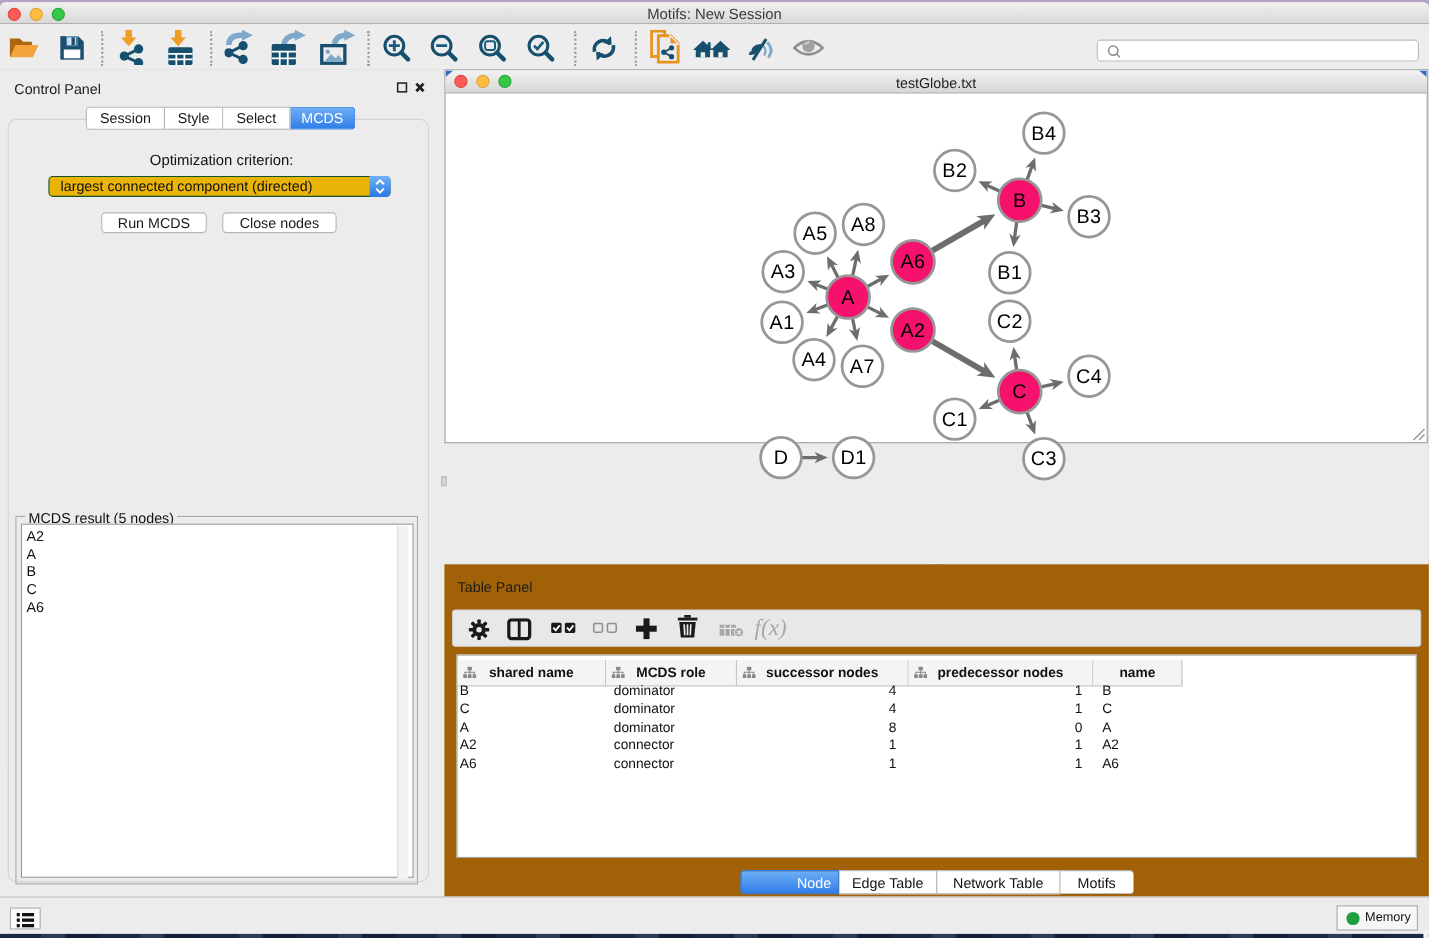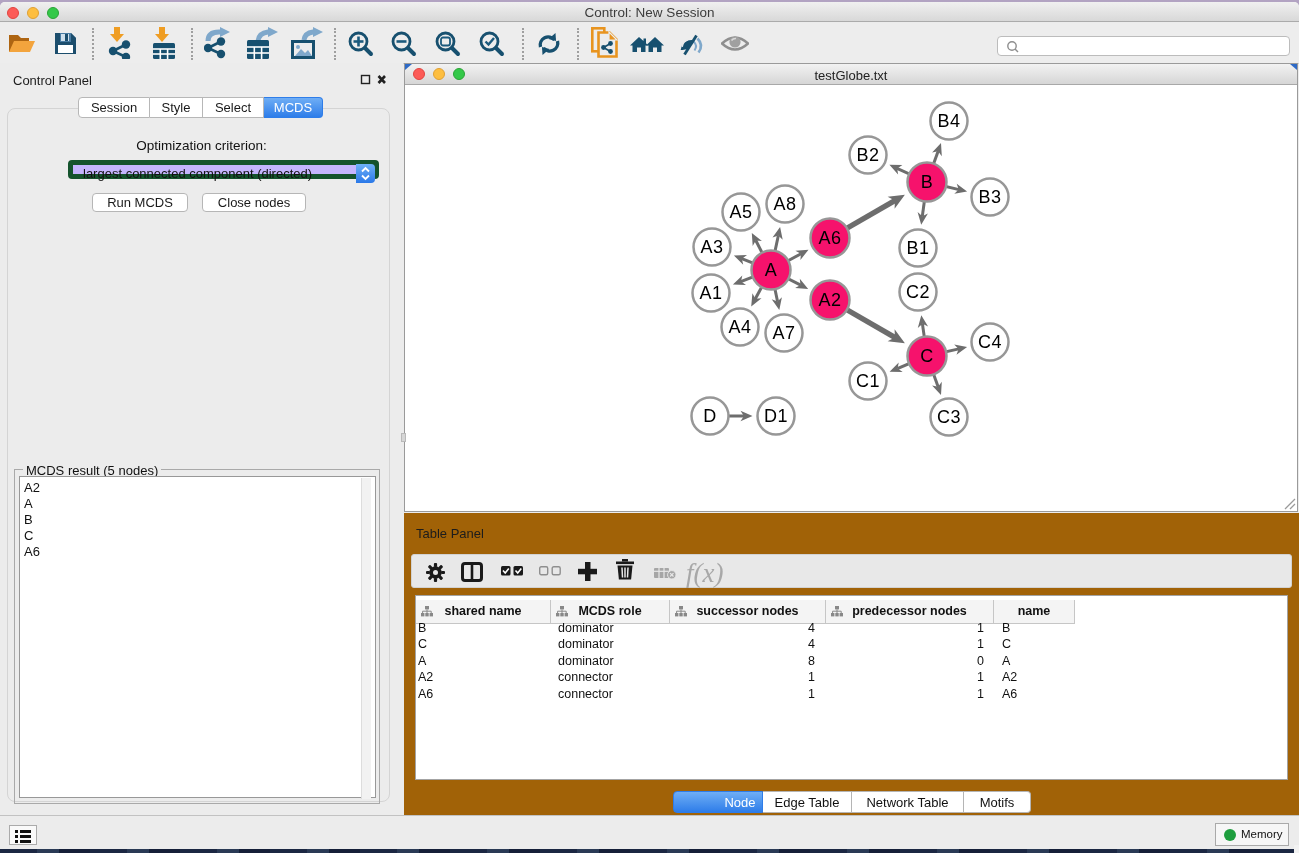--- a/index.html
+++ b/index.html
@@ -28,21 +28,21 @@
 .tab.sel { background:linear-gradient(#6faef5,#2e7de9); color:#fff; border-color:#2e7de9; }
 .btn { position:absolute; height:19px; background:#fff; border:1px solid #b6b6b6; border-radius:4px;
   font-size:13px; color:#1a1a1a; text-align:center; line-height:17px; }
 
 #grp { position:absolute; left:14px; top:406px; width:366px; height:335px; border:1px solid #a9a9a9; }
 #grp-title { position:absolute; left:8px; top:-7px; background:#ececec; padding:0 3px; font-size:13px; color:#111; }
 #grp-list { position:absolute; left:4px; top:6px; width:357px; height:322px; background:#fff; border:1px solid #989898; }
 #grp-list .sb { position:absolute; right:4px; top:1px; width:10px; height:321px; background:#f2f2f2; border-left:1px solid #ddd; }
 #grp-list div.it { font-size:13px; color:#111; padding-left:4px; height:16px; line-height:16px; }
 
-#gw { position:absolute; left:404px; top:61px; width:894px; height:449px; background:#fff; border:1px solid #9a9a9a; }
+#gw { position:absolute; left:404px; top:61px; width:894px; height:340px; background:#fff; border:1px solid #9a9a9a; }
 #gw-title { position:absolute; left:0; top:0; width:892px; height:21px; background:linear-gradient(#f2f2f2,#d6d6d6); border-bottom:1px solid #a8a8a8; }
 #gw-title .t { position:absolute; top:4px; width:100%; text-align:center; font-size:13px; color:#222; }
 
 #tp { position:absolute; left:404px; top:511px; width:895px; height:305px; background:#a16207; }
 #tp-toolbar { position:absolute; left:7px; top:41px; width:881px; height:34px; background:#e8e8e8; border:1px solid #d2d2d2; border-radius:3px; }
 #tbl { position:absolute; left:11px; top:82px; width:873px; height:185px; background:#fff; border:1px solid #a3a3a3; }
 .hcell { position:absolute; top:4px; height:24px; background:#f4f4f4; border-right:1px solid #c6c6c6; border-bottom:1px solid #c6c6c6; font-size:12.5px; color:#111; text-align:center; line-height:23px;font-weight:bold; }
 .hicon { position:absolute; left:5px; top:6px; }
 .trow { position:absolute; left:0; width:100%; height:16.4px; font-size:12.5px; color:#111; }
 .trow span { position:absolute; top:1px; }
@@ -53,21 +53,21 @@
 #wall { position:absolute; left:0; top:849px; width:1299px; height:4px;
   background:repeating-linear-gradient(90deg,#1b2742 0 37px,#2a3a55 37px 59px,#151f38 59px 90px); }
 </style>
 </head>
 <body>
 <div id="win">
   <div id="titlebar">
     <div class="tl" style="left:7px;background:#fc5b57;border:1px solid #e2443f;"></div>
     <div class="tl" style="left:27px;background:#fdbe40;border:1px solid #e0a033;"></div>
     <div class="tl" style="left:47px;background:#34c849;border:1px solid #2aa436;"></div>
-    <div class="t">Control: New Session</div>
+    <div class="t">Motifs: New Session</div>
   </div>
   <div id="toolbar">
 
 <svg style="position:absolute;left:8px;top:8px" width="28" height="27">
  <path d="M1 21 V4 h9 l3 3 h8 v4" fill="#ae6512"></path>
  <path d="M1 21 L6 10 h21 l-5 11 z" fill="#f3a43d"></path>
 </svg>
 <svg style="position:absolute;left:53px;top:8px" width="25" height="25">
  <path d="M2 2 h16 l5 5 v16 h-21 z" fill="#487ba2"></path>
  <path d="M2 2 h5 v9 h11 V2 l5 5 v16 h-21 z" fill="#1c4e6d"></path>
@@ -217,21 +217,21 @@
         <path d="M18.5 2 L25 9 M25 2 L18.5 9" stroke="#222" stroke-width="2.6"></path>
       </svg>
     <div id="cp-inner"></div>
     <div class="tabrow" style="left:78px;top:34px;">
       <div class="tab first" style="width:72px">Session</div>
       <div class="tab" style="width:53px">Style</div>
       <div class="tab" style="width:61px">Select</div>
       <div class="tab sel last" style="width:59px">MCDS</div>
     </div>
     <div style="position:absolute;left:0;top:75px;width:403px;text-align:center;font-size:13.5px;color:#111;">Optimization criterion:</div>
-    <div id="combo" style="position:absolute;left:44px;top:97px;width:311px;height:19px;background:#c4b5fd;border:5px solid #14532d;border-radius:4px;margin-left:24px;">
+    <div id="combo" style="position:absolute;left:44px;top:97px;width:311px;height:19px;background:#eab308;border:1px solid #14532d;border-radius:4px;">
       <div style="position:absolute;left:10px;top:1px;font-size:13px;color:#111;">largest connected component (directed)</div>
       <div style="position:absolute;right:-1px;top:-1px;width:19px;height:19px;border-radius:0 4px 4px 0;background:linear-gradient(#6fb1f7,#2a78e8);">
         <svg width="19" height="19">
             <path d="M6 7.5 L9.5 4 L13 7.5" fill="none" stroke="#fff" stroke-width="1.8"></path>
             <path d="M6 11.5 L9.5 15 L13 11.5" fill="none" stroke="#fff" stroke-width="1.8"></path>
           </svg>
       </div>
     </div>
     <div class="btn" style="left:92px;top:130px;width:96px;">Run MCDS</div>
     <div class="btn" style="left:202px;top:130px;width:104px;">Close nodes</div>
@@ -412,21 +412,21 @@
 <svg style="position:absolute;left:242px;top:12px" width="23" height="12">
  <rect x="0" y="1" width="15" height="10" rx="1" fill="#a6a6a6"></rect>
  <g stroke="#e8e8e8" stroke-width="1.2">
             <line x1="0" y1="4.3" x2="15" y2="4.3"></line>
             <line x1="5" y1="1" x2="5" y2="11"></line>
             <line x1="10" y1="1" x2="10" y2="11"></line>
           </g>
  <circle cx="17.8" cy="7.8" r="4.2" fill="#a6a6a6" stroke="#e8e8e8" stroke-width="1"></circle>
  <path d="M16.1 6.1 L19.5 9.5 M19.5 6.1 L16.1 9.5" stroke="#e8e8e8" stroke-width="1.3"></path>
 </svg>
-<div style="position:absolute;left:274px;top:3px;font-family:'Liberation Serif',serif;font-style:italic;font-size:27px;color:#a8a8a8;">f(x)</div>
+<div style="position:absolute;left:274px;top:3px;font-family:'Liberation Serif',serif;font-style:italic;font-size:21px;color:#a8a8a8;">f(x)</div>
 
     </div>
     <div id="tbl">
       <div class="hcell" style="left:0px;width:135px;"><svg class="hicon" width="12" height="11">
             <g fill="#888">
               <rect x="4" y="0" width="4" height="3.4"></rect>
               <rect x="0" y="7" width="3.4" height="3.4"></rect>
               <rect x="4.3" y="7" width="3.4" height="3.4"></rect>
               <rect x="8.6" y="7" width="3.4" height="3.4"></rect>
             </g>

